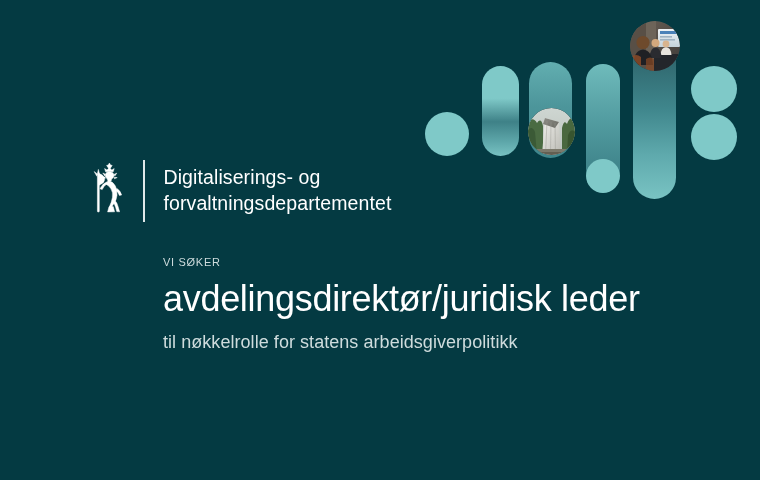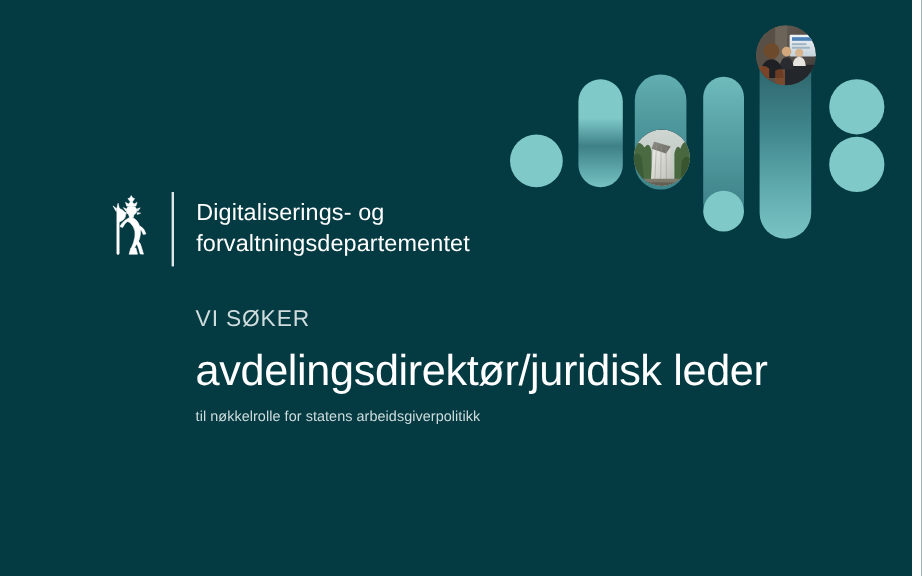--- a/index.html
+++ b/index.html
@@ -61,37 +61,37 @@
   }
 
   
   #headline-block {
     position:absolute;
     left:163px; top:256px;
     width:560px;
   }
   #eyebrow {
     color:#cfdcdd;
-    font-size:19px;
+    font-size:11px;
     letter-spacing:0.7px;
     font-weight:400;
     line-height:1.2;
   }
   #main-title {
     color:#ffffff;
     font-size:36px;
     font-weight:400;
     line-height:1.18;
     letter-spacing:-0.3px;
     margin-top:9px;
     white-space:nowrap;
   }
   #subtitle {
     color:#cfdcdd;
-    font-size:12px;
+    font-size:18px;
     font-weight:400;
     line-height:1.25;
     margin-top:10px;
     letter-spacing:0.05px;
   }
 </style>
 </head>
 <body>
 
 <div id="poster">

